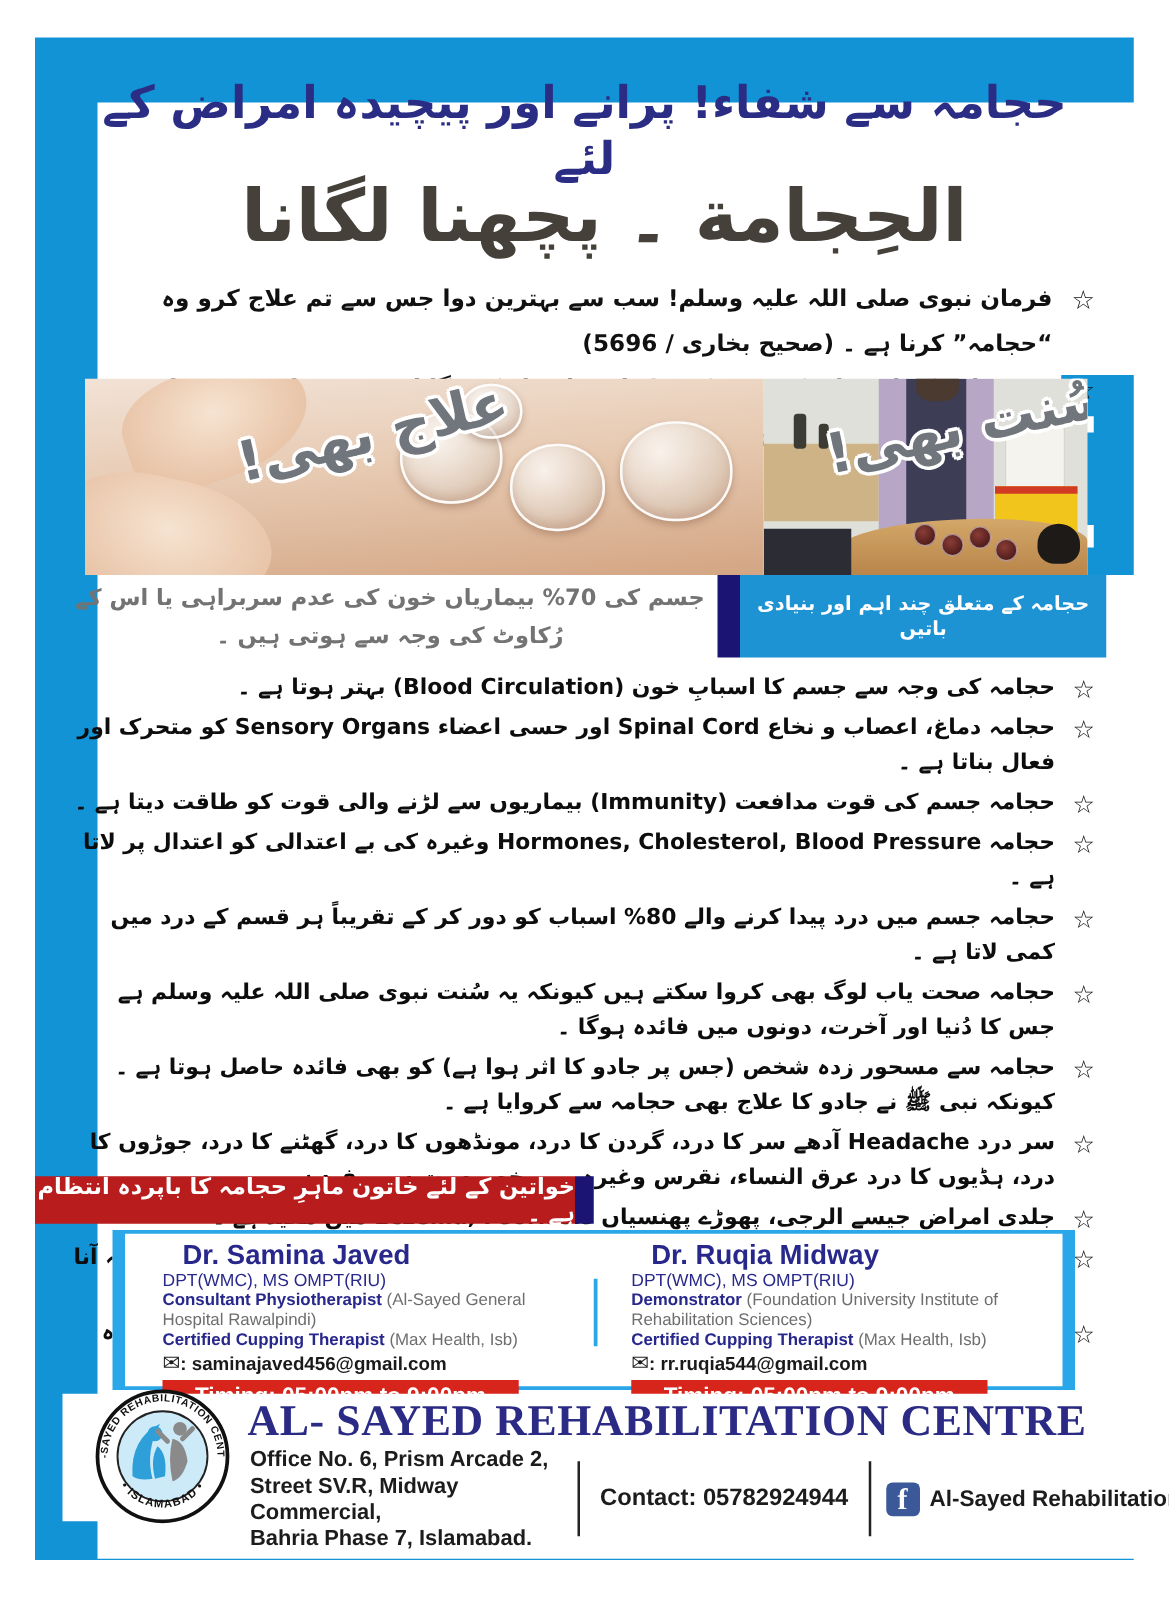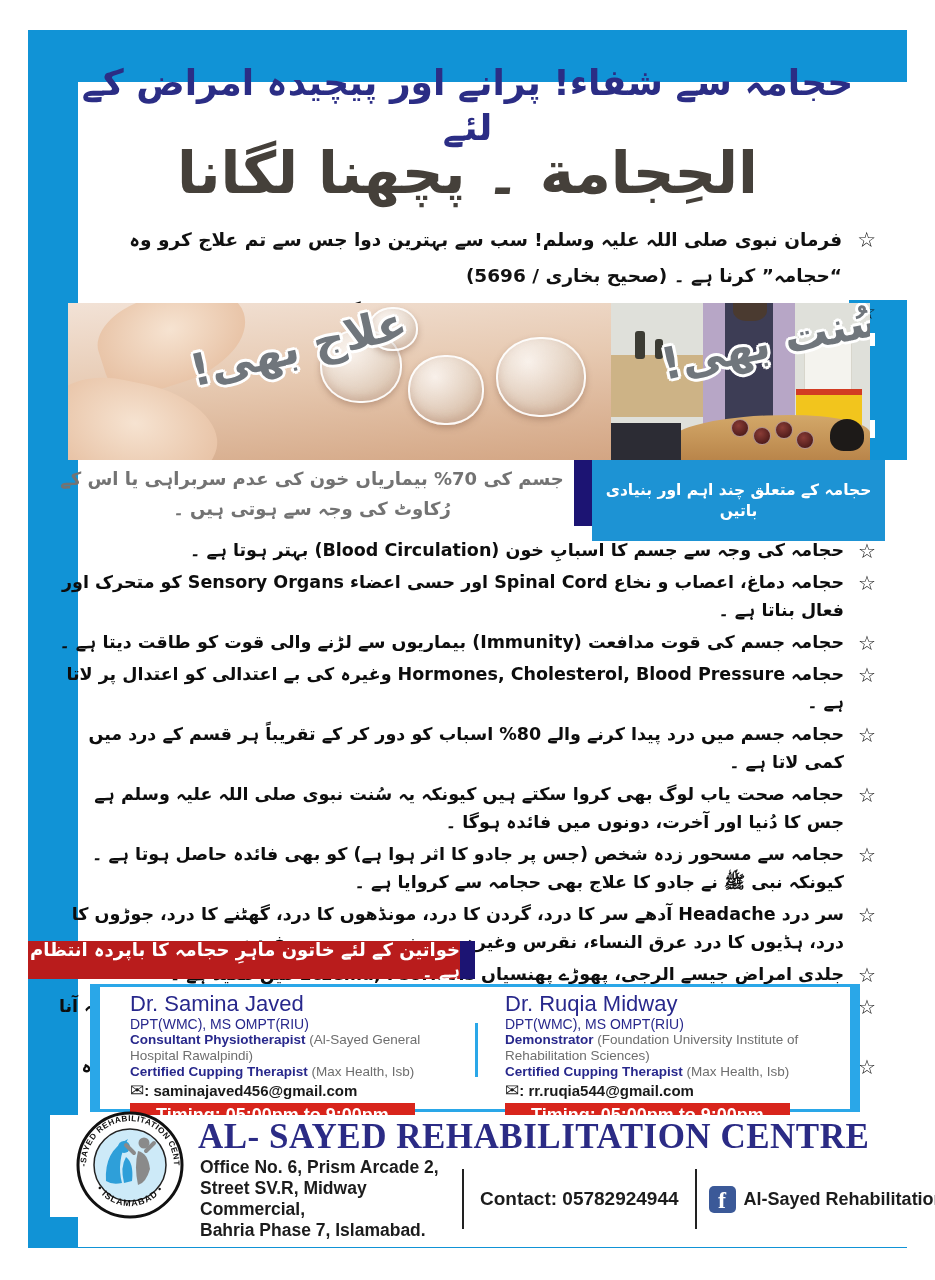--- a/index.html
+++ b/index.html
@@ -5,21 +5,21 @@
   html,body{margin:0;padding:0;background:#fff;}
   .page{position:relative;width:935px;height:1280px;background:#ffffff;overflow:hidden;
         font-family:"DejaVu Sans",sans-serif;}
   .frame{position:absolute;left:28px;top:30px;width:879px;height:1218px;background:#1193d6;}
   .inner{position:absolute;left:50px;top:52px;width:835px;height:1165px;background:#ffffff;}
   .abs{position:absolute;}
 
   
   .title1{left:60px;top:60px;width:815px;text-align:center;direction:rtl;
           color:#2b2d85;font-size:36px;font-weight:bold;line-height:1.25;}
-  .title2{left:60px;top:142px;width:815px;text-align:center;direction:rtl;
+  .title2{left:76px;top:142px;width:815px;text-align:center;direction:rtl;
           color:#45403a;font-size:58px;font-weight:bold;line-height:1.1;}
 
   
   .hadith{left:58px;top:222px;width:820px;direction:rtl;}
   .hadith-row{position:relative;padding-right:36px;text-align:right;color:#111;
               font-size:18.5px;font-weight:bold;line-height:36px;}
   .star{position:absolute;right:2px;top:0;font-size:21px;color:#111;font-weight:normal;}
 
   
   .photos{left:68px;top:303px;width:802px;height:157px;display:flex;}
@@ -50,42 +50,42 @@
 
   
   .tab-left{left:28px;top:334px;width:34px;height:90px;background:#1193d6;}
   .tab-right{left:849px;top:300px;width:58px;height:160px;background:#1193d6;}
   .notch{position:absolute;background:#ffffff;}
 
   
   .info-black{left:58px;top:464px;width:508px;direction:rtl;text-align:center;color:#737373;
               font-size:18px;font-weight:bold;line-height:30px;}
   .navy-bar1{left:574px;top:460px;width:18px;height:66px;background:#1c1473;}
-  .blue-head{left:592px;top:460px;width:293px;height:81px;background:#1d93d4;display:flex;align-items:center;justify-content:center;
+  .blue-head{left:592px;top:460px;width:293px;height:66px;background:#1d93d4;display:flex;align-items:center;justify-content:center;
              direction:rtl;color:#ffffff;font-size:15.5px;font-weight:bold;text-align:center;line-height:1.3;padding:0 6px;box-sizing:border-box;}
 
   
   .bullets{left:56px;top:536px;width:822px;direction:rtl;list-style:none;margin:0;padding:0;}
   .bullets li{position:relative;padding-right:34px;text-align:right;color:#0d0d0d;
               font-size:17.5px;font-weight:bold;line-height:28px;margin-bottom:4px;}
   .bullets .star{top:1px;font-size:20px;}
 
   
   .ladies-bar{left:28px;top:941px;width:432px;height:38px;background:#b91c1c;display:flex;align-items:center;justify-content:center;
               direction:rtl;color:#ffffff;font-size:18px;font-weight:bold;}
   .navy-bar2{left:460px;top:941px;width:15px;height:38px;background:#1c1473;}
 
   
   .doc-table{left:90px;top:984px;width:770px;height:128px;box-sizing:border-box;
              border-top:3px solid #2aa7e8;border-bottom:3px solid #2aa7e8;
              border-left:10px solid #2aa7e8;border-right:10px solid #2aa7e8;
              display:flex;background:#fff;}
   .doc-divider{position:absolute;left:50%;top:36px;width:3px;height:54px;background:#2aa7e8;}
   .doc-card{width:50%;box-sizing:border-box;padding:5px 0 0 30px;font-family:"Liberation Sans",sans-serif;}
-  .doc-name{color:#28288c;font-size:22px;font-weight:normal;line-height:24px;}
+  .doc-name{color:#28288c;font-size:22px;font-weight:bold;line-height:24px;margin-left:16px;}
   .doc-degree{color:#28288c;font-size:14px;font-weight:normal;line-height:16px;}
   .doc-line{font-size:13.5px;line-height:16px;width:330px;}
   .doc-bold{color:#28288c;font-weight:bold;}
   .doc-gray{color:#6e6e6e;}
   .doc-email{font-size:15px;font-weight:bold;color:#1a1a1a;line-height:19px;margin-top:1px;}
   .env{font-weight:normal;font-size:17px;}
   .doc-timing{display:inline-block;background:#d8251c;color:#ffffff;font-size:18px;font-weight:bold;
               padding:2px 26px;margin-top:3px;}
 
   

